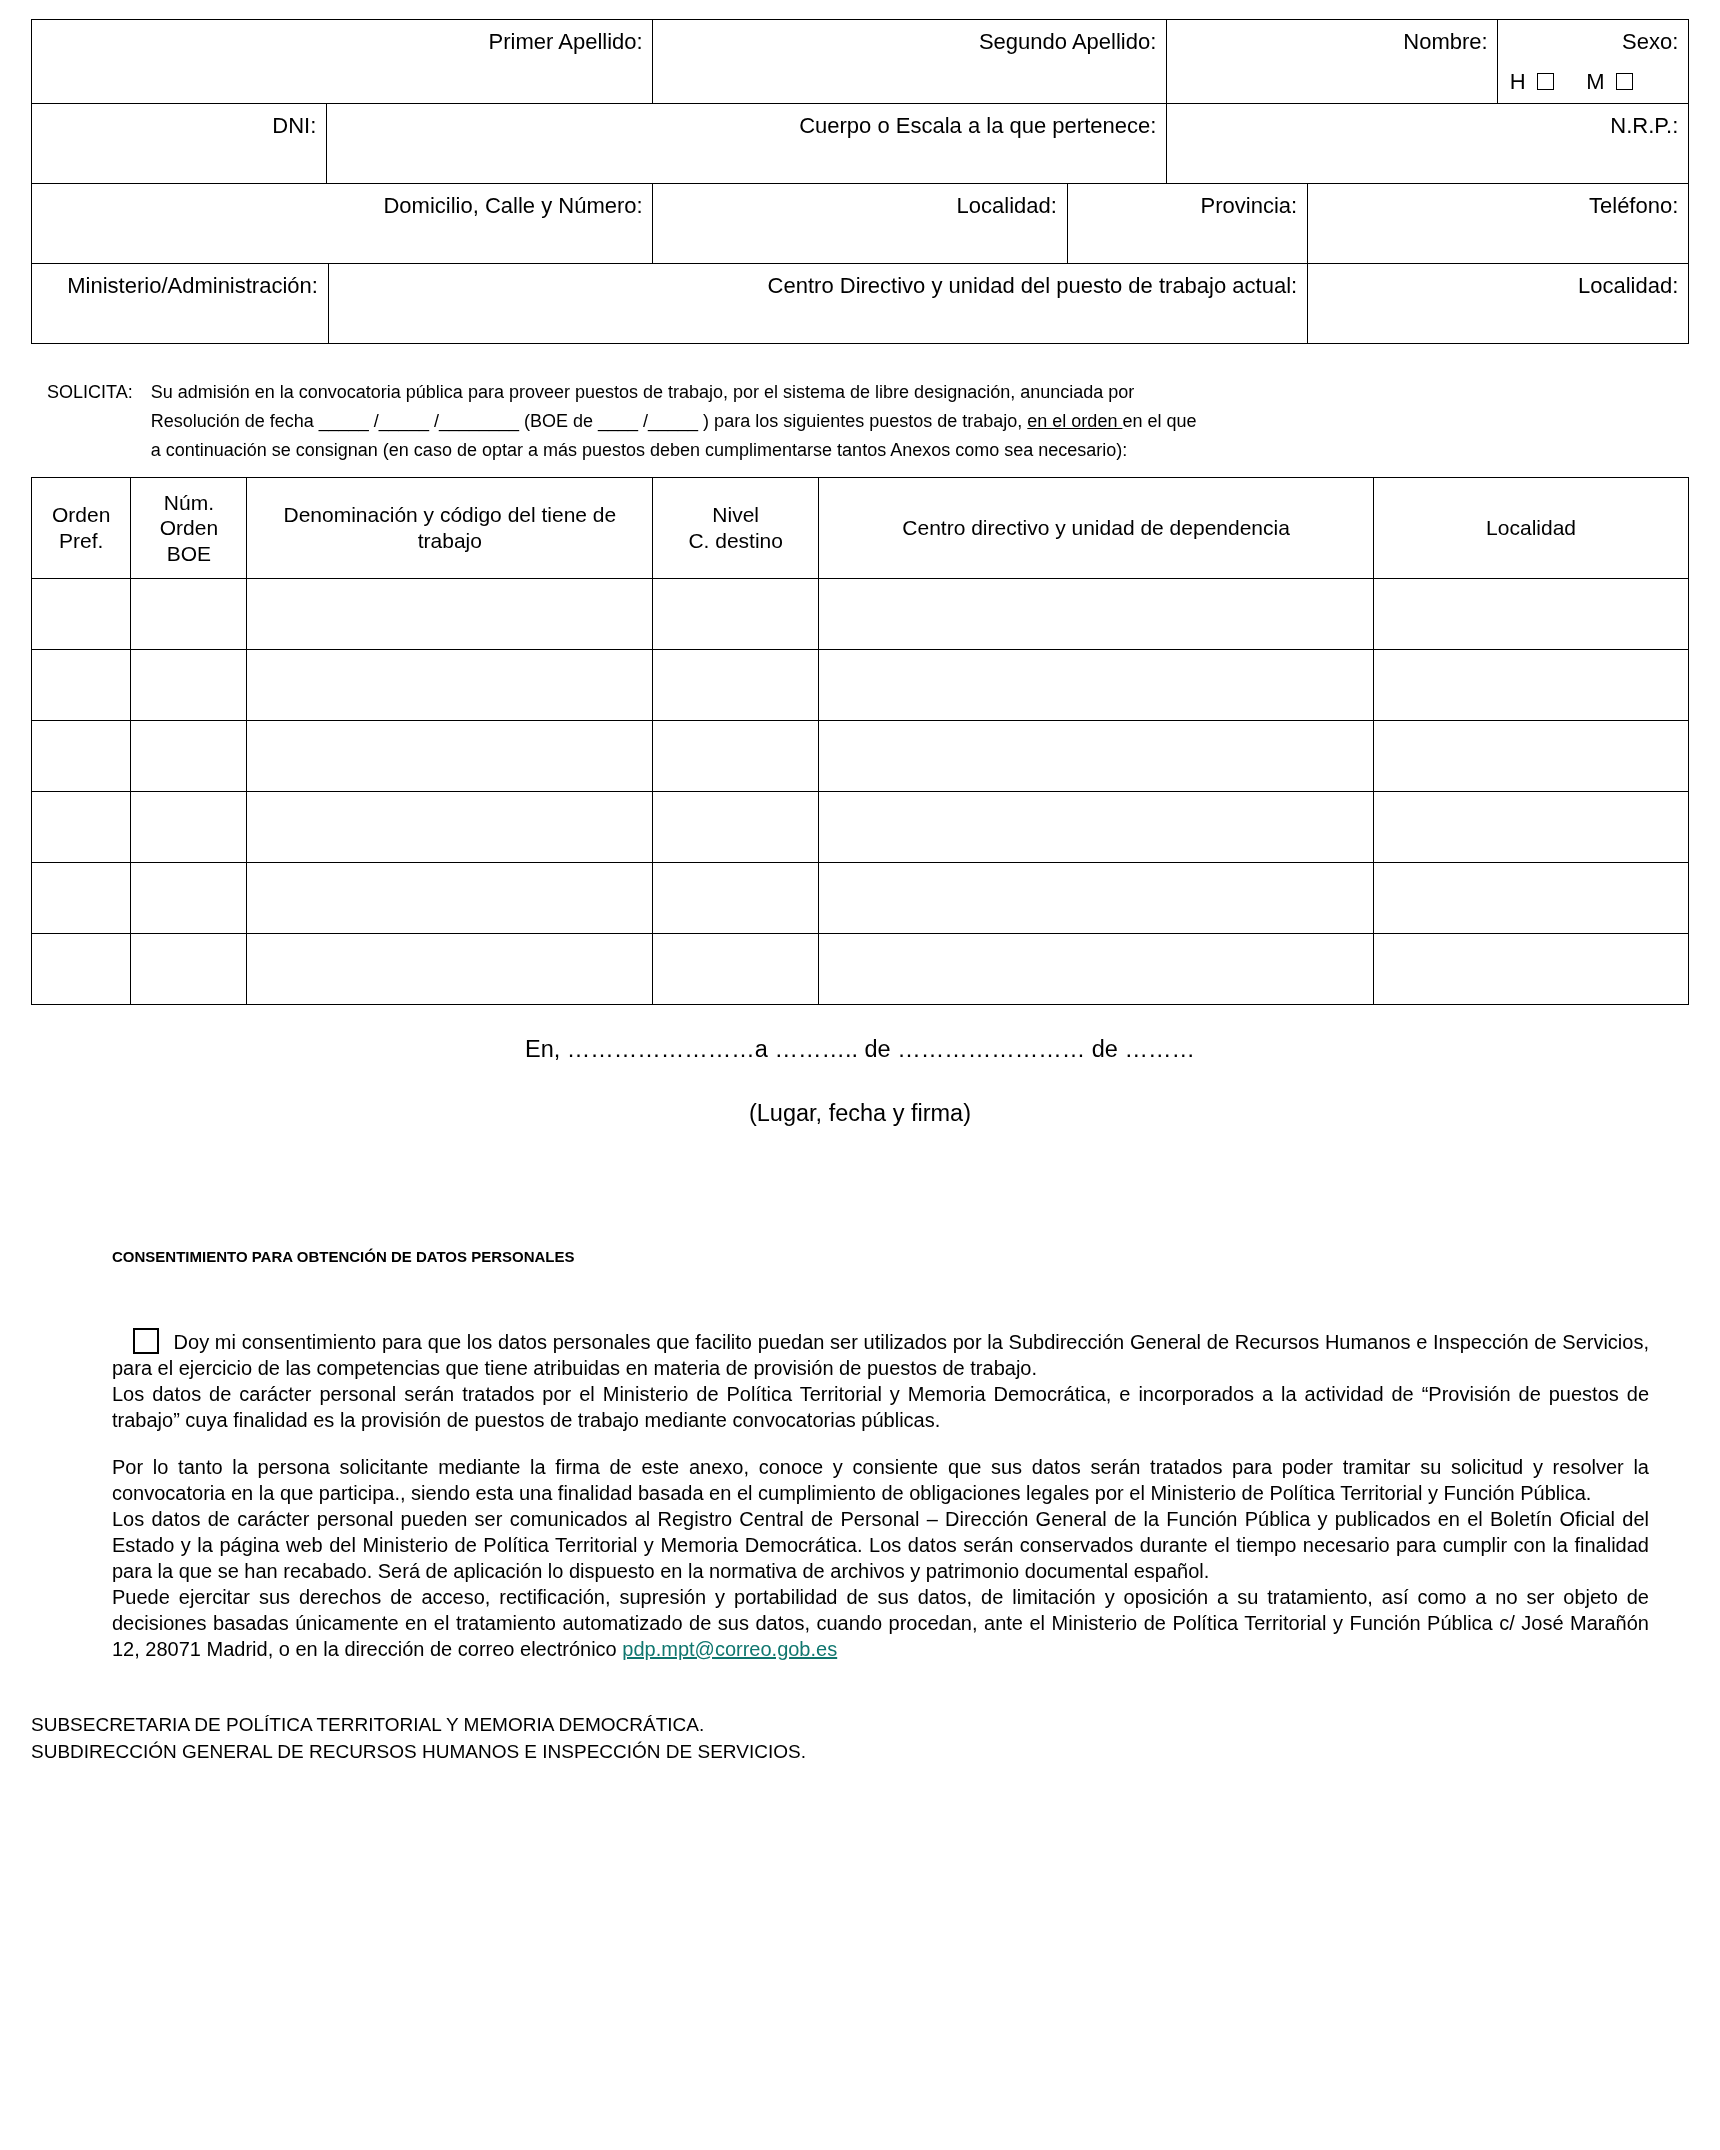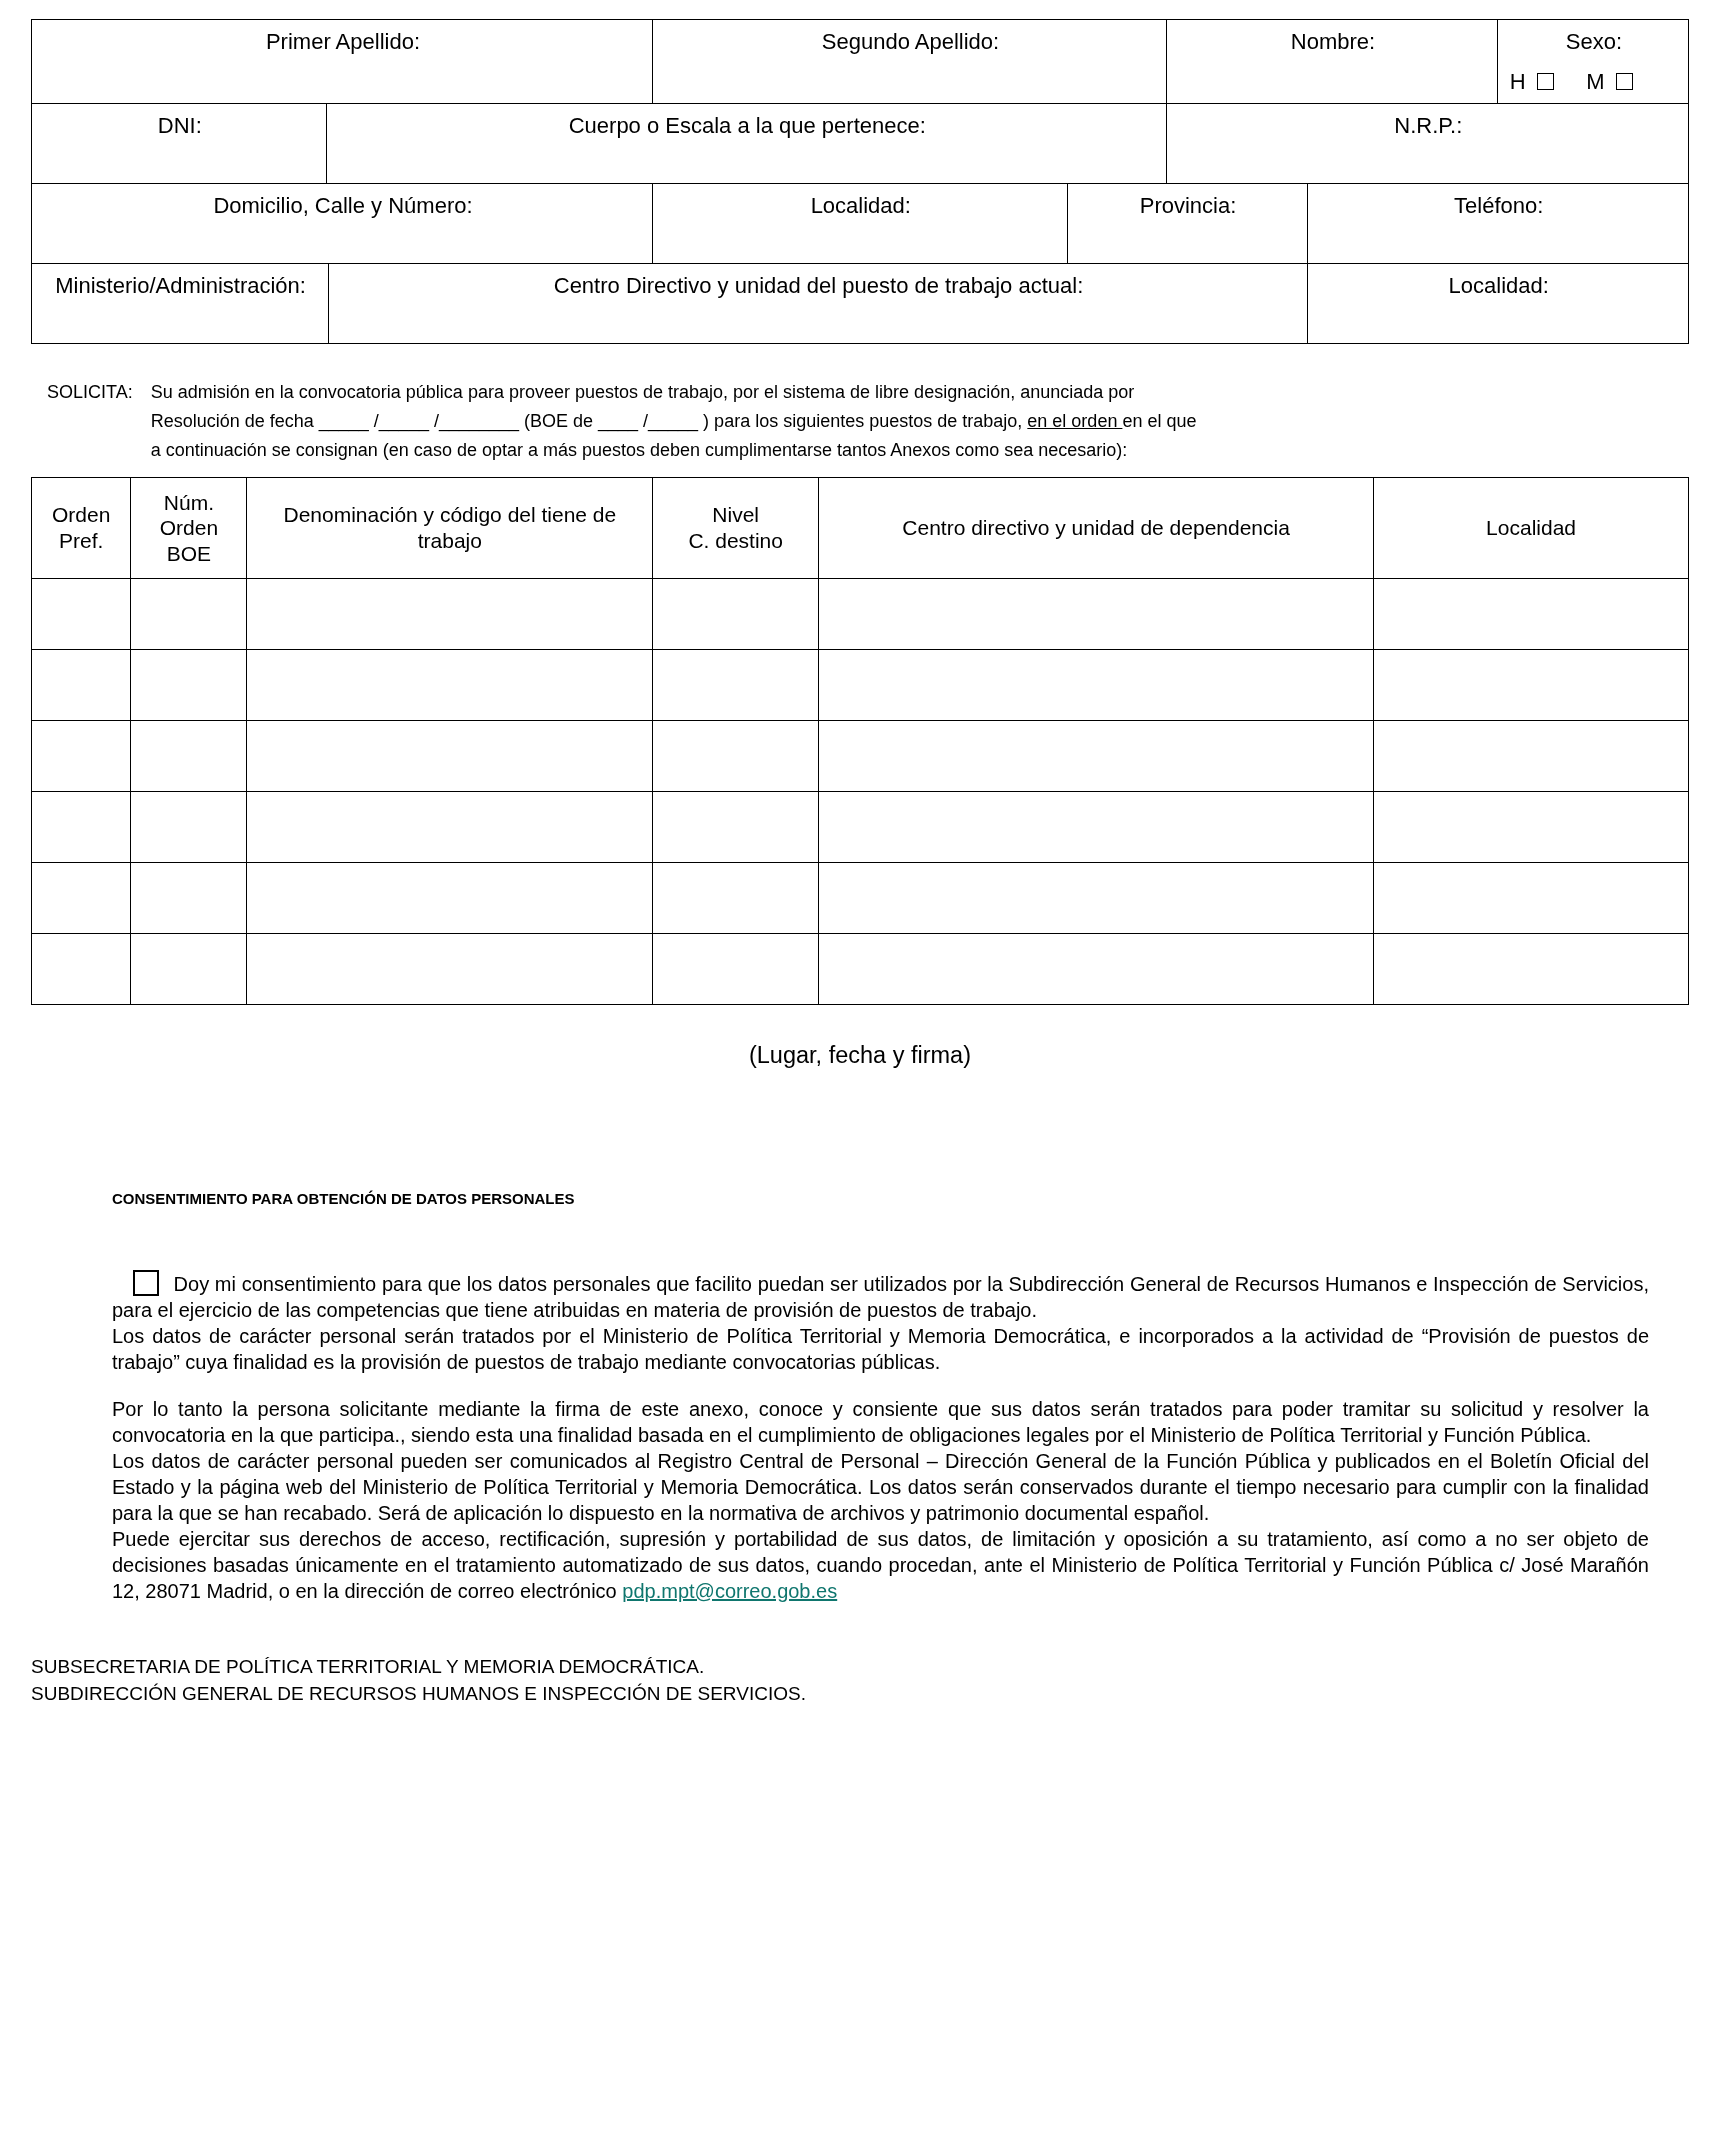--- a/index.html
+++ b/index.html
@@ -25,21 +25,21 @@
   table.grid {
     border-collapse: collapse;
     width: 100%;
     table-layout: fixed;
   }
   table.grid td, table.grid th {
     border: 1.6px solid #000000;
     vertical-align: top;
     padding: 8px 9.7px 8px 11.3px;
     font-weight: normal;
-    text-align: center;
+    text-align: right;
   }
 
   .lbl {
     font-size: 22px;
     line-height: 1.25;
     white-space: nowrap;
   }
 
   
   #personal-data td { height: 47px; }
@@ -321,20 +321,21 @@
           <td class="cell"></td>
           <td class="cell"></td>
           <td class="cell"></td>
           <td class="cell"></td>
           <td class="cell"></td>
           <td class="cell"></td>
         </tr>
       </tbody>
   </table>
 
+  <div class="center-line" id="en-line">En, ……………………a ……….. de …………………… de ………</div>
   <div class="center-line" id="lugar-line">(Lugar, fecha y firma)</div>
 
   <div id="consent-title">CONSENTIMIENTO PARA OBTENCIÓN DE DATOS PERSONALES</div>
 
   <div id="consent-body">
     <p><span class="big-chk"></span><span>Doy mi consentimiento para que los datos personales que facilito puedan ser utilizados por la Subdirección General de Recursos Humanos e Inspección de Servicios, para el ejercicio de las competencias que tiene atribuidas en materia de provisión de puestos de trabajo.</span></p>
     <p>Los datos de carácter personal serán tratados por el Ministerio de Política Territorial y Memoria Democrática, e incorporados a la actividad de “Provisión de puestos de trabajo” cuya finalidad es la provisión de puestos de trabajo mediante convocatorias públicas.</p>
     <p class="spaced">Por lo tanto la persona solicitante mediante la firma de este anexo, conoce y consiente que sus datos serán tratados para poder tramitar su solicitud y resolver la convocatoria en la que participa., siendo esta una finalidad basada en el cumplimiento de obligaciones legales por el Ministerio de Política Territorial y Función Pública.</p>
     <p>Los datos de carácter personal pueden ser comunicados al Registro Central de Personal – Dirección General de la Función Pública y publicados en el Boletín Oficial del Estado y la página web del Ministerio de Política Territorial y Memoria Democrática. Los datos serán conservados durante el tiempo necesario para cumplir con la finalidad para la que se han recabado. Será de aplicación lo dispuesto en la normativa de archivos y patrimonio documental español.</p>
     <p><span>Puede ejercitar sus derechos de acceso, rectificación, supresión y portabilidad de sus datos, de limitación y oposición a su tratamiento, así como a no ser objeto de decisiones basadas únicamente en el tratamiento automatizado de sus datos, cuando procedan, ante el Ministerio de Política Territorial y Función Pública c/ José Marañón 12, 28071 Madrid, o en la dirección de correo electrónico </span><a class="mail" href="#">pdp.mpt@correo.gob.es</a></p>

